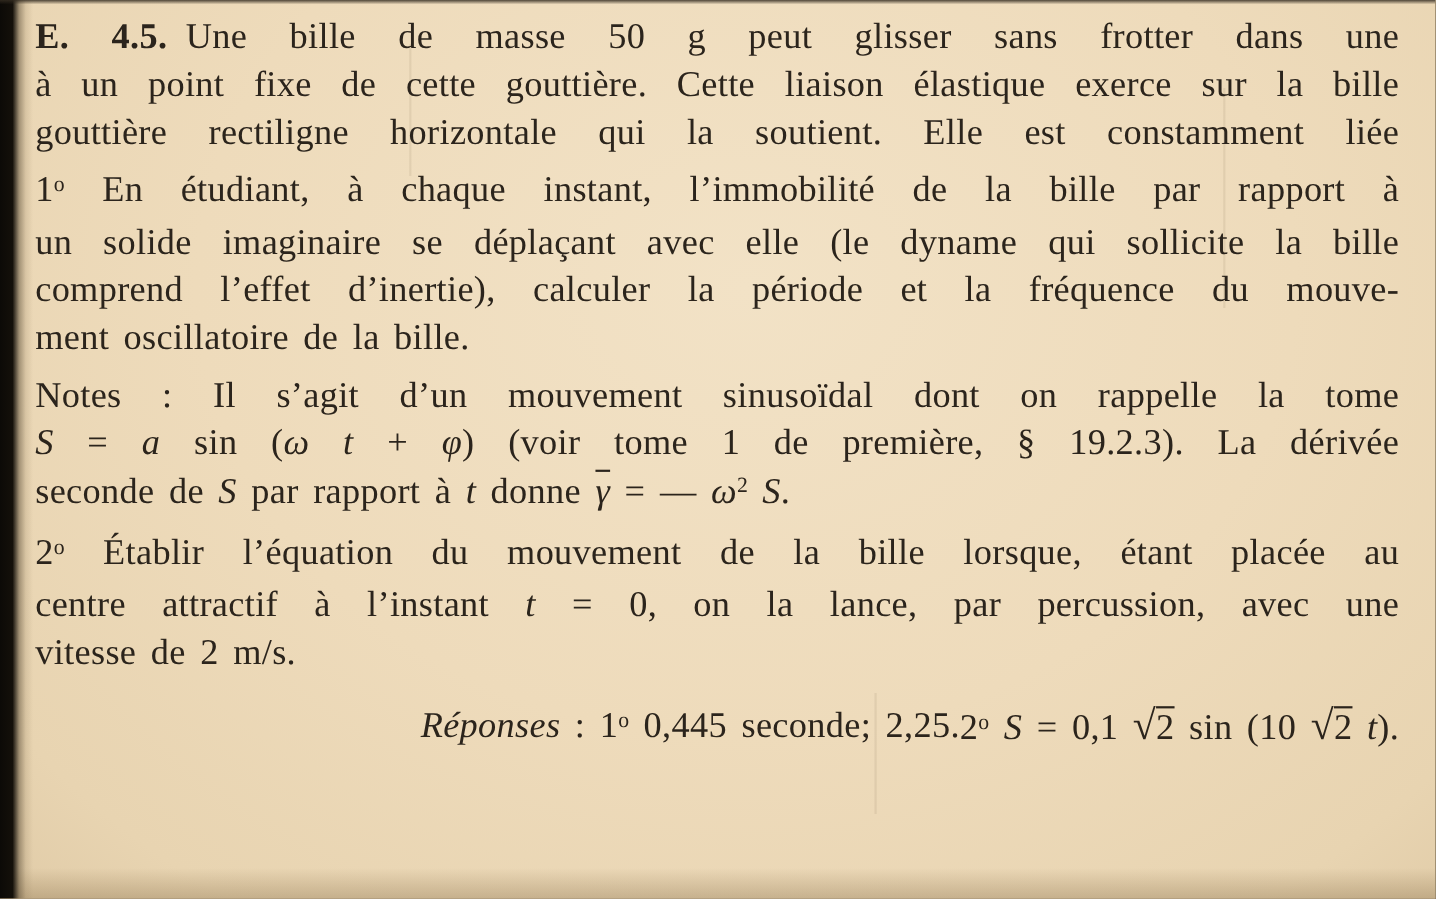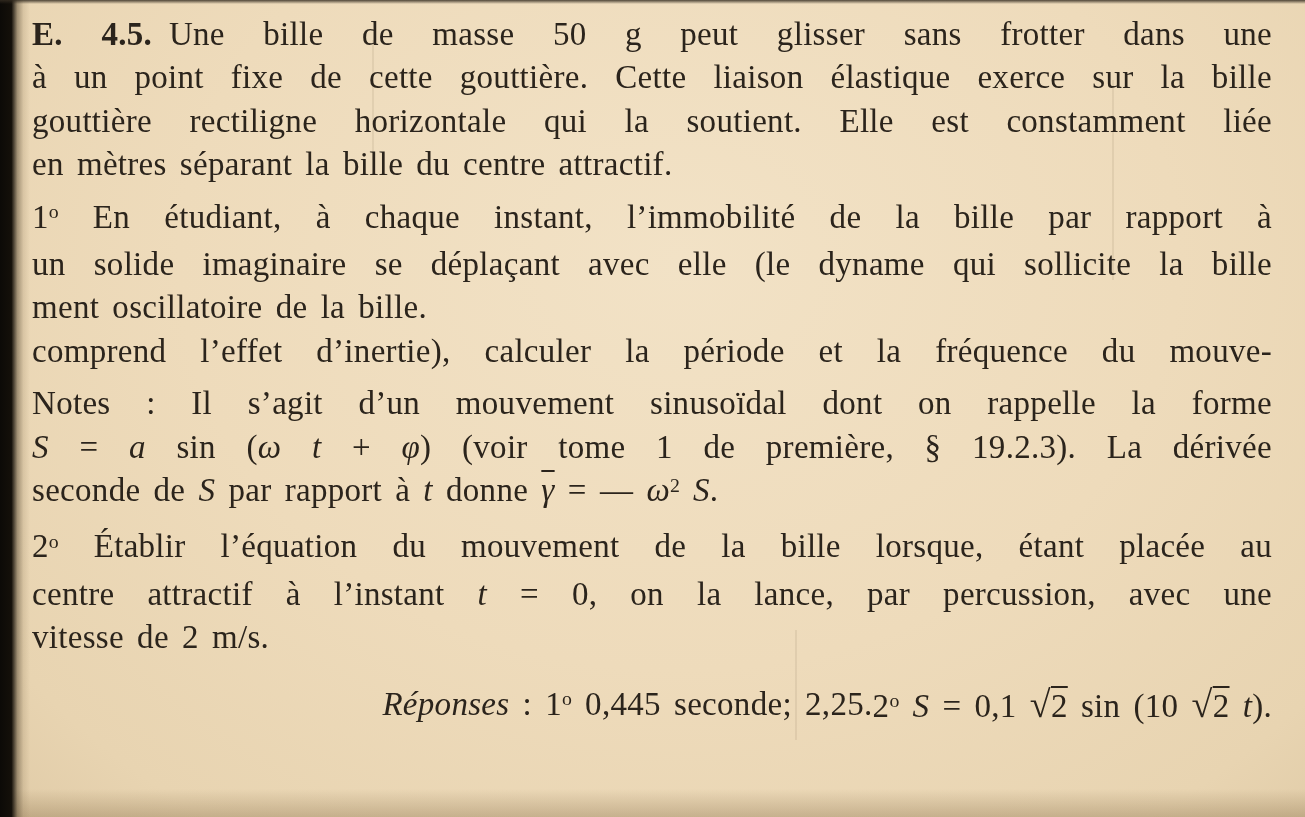--- a/index.html
+++ b/index.html
@@ -80,30 +80,29 @@
   <div class="bottom-shadow"></div>
   <div class="crease c1"></div>
   <div class="crease c2"></div>
   <div class="crease c3"></div>
 
   <div class="text">
     <div class="para">
         <div class="line jl"><span class="seg seg-b">E. 4.5.</span><span class="seg"> Une bille de masse 50 g peut glisser sans frotter dans une</span></div>
         <div class="line jl"><span class="seg">à un point fixe de cette gouttière. Cette liaison élastique exerce sur la bille</span></div>
         <div class="line jl"><span class="seg">gouttière rectiligne horizontale qui la soutient. Elle est constamment liée</span></div>
-        <div class="line"><span class="seg">en mètres séparant la bille du centre attractif.</span></div>
       </div>
     <div class="para">
         <div class="line jl"><span class="seg">1</span><span class="seg seg-sup">o</span><span class="seg"> En étudiant, à chaque instant, l’immobilité de la bille par rapport à</span></div>
         <div class="line jl"><span class="seg">un solide imaginaire se déplaçant avec elle (le dyname qui sollicite la bille</span></div>
+        <div class="line jl"><span class="seg">comprend l’effet d’inertie), calculer la période et la fréquence du mouve-</span></div>
         <div class="line"><span class="seg">ment oscillatoire de la bille.</span></div>
-        <div class="line jl"><span class="seg">comprend l’effet d’inertie), calculer la période et la fréquence du mouve-</span></div>
       </div>
     <div class="para">
-        <div class="line jl"><span class="seg">Notes : Il s’agit d’un mouvement sinusoïdal dont on rappelle la forme</span></div>
+        <div class="line jl"><span class="seg">Notes : Il s’agit d’un mouvement sinusoïdal dont on rappelle la tome</span></div>
         <div class="line jl"><span class="seg seg-i">S</span><span class="seg"> = </span><span class="seg seg-i">a</span><span class="seg"> sin (</span><span class="seg seg-i">ω</span><span class="seg"> </span><span class="seg seg-i">t</span><span class="seg"> + </span><span class="seg seg-i">φ</span><span class="seg">) (voir tome 1 de première, § 19.2.3). La dérivée</span></div>
         <div class="line"><span class="seg">seconde de </span><span class="seg seg-i">S</span><span class="seg"> par rapport à </span><span class="seg seg-i">t</span><span class="seg"> donne </span><span class="seg seg-i seg-ov">γ</span><span class="seg"> = — </span><span class="seg seg-i">ω</span><span class="seg seg-sup">2</span><span class="seg"> </span><span class="seg seg-i">S</span><span class="seg">.</span></div>
       </div>
     <div class="para">
         <div class="line jl"><span class="seg">2</span><span class="seg seg-sup">o</span><span class="seg"> Établir l’équation du mouvement de la bille lorsque, étant placée au</span></div>
         <div class="line jl"><span class="seg">centre attractif à l’instant </span><span class="seg seg-i">t</span><span class="seg"> = 0, on la lance, par percussion, avec une</span></div>
         <div class="line"><span class="seg">vitesse de 2 m/s.</span></div>
       </div>
     <div class="ans-row">
       <span class="ans-left"><span class="seg seg-i">Réponses</span><span class="seg"> : 1</span><span class="seg seg-sup">o</span><span class="seg"> 0,445 seconde; 2,25.</span></span>

